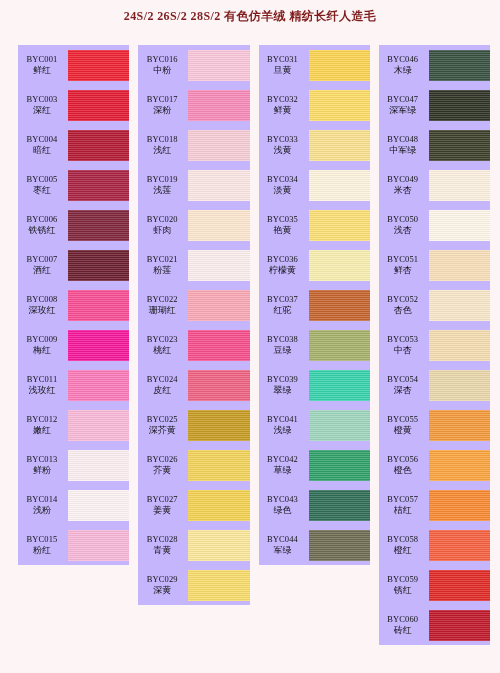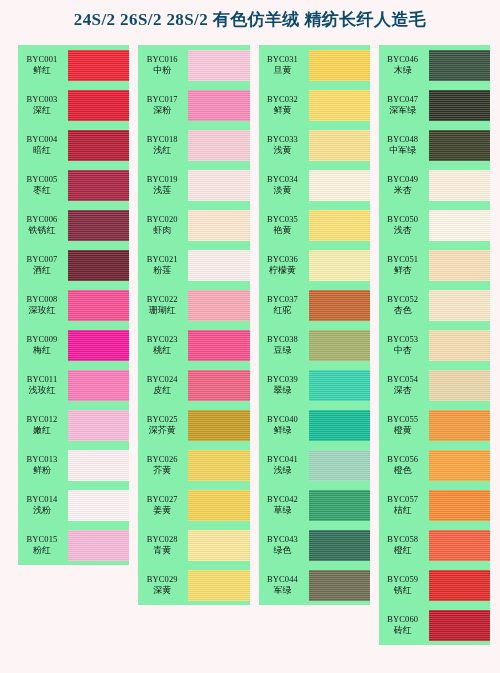--- a/index.html
+++ b/index.html
@@ -14,23 +14,23 @@
     overflow: hidden;
     position: relative;
   }
   #chart-title {
     position: absolute;
     top: 8px;
     left: 0;
     width: 500px;
     text-align: center;
     font-family: "Liberation Serif", "DejaVu Serif", serif;
-    font-size: 17px;
+    font-size: 12px;
     font-weight: 600;
-    color: #0c4a6e;
+    color: #7f1d1d;
     letter-spacing: 0.4px;
     white-space: nowrap;
   }
   #columns {
     position: absolute;
     top: 45px;
     left: 18px;
     width: 472px;
     height: 612px;
     display: flex;
@@ -43,21 +43,21 @@
     position: relative;
   }
   .color-column:last-child {
     margin-right: 0;
   }
   .swatch-row {
     height: 40px;
     position: relative;
     display: flex;
     align-items: center;
-    background: #86efac;
+    background: #c4b5fd;
   }
   .swatch-labels {
     width: 48px;
     flex: 0 0 48px;
     text-align: center;
     line-height: 1.12;
     z-index: 2;
     position: relative;
     padding-right: 2px;
   }
@@ -357,27 +357,20 @@
       </div>
       <div class="swatch-row">
         <div class="swatch-labels">
           <span class="swatch-code">BYC039</span>
           <span class="swatch-name">翠绿</span>
         </div>
         <div class="swatch-chip" style="background: rgb(54, 210, 172);"></div>
       </div>
       <div class="swatch-row">
         <div class="swatch-labels">
-          <span class="swatch-code">BYC040</span>
-          <span class="swatch-name">鲜绿</span>
-        </div>
-        <div class="swatch-chip" style="background: rgb(20, 187, 151);"></div>
-      </div>
-      <div class="swatch-row">
-        <div class="swatch-labels">
           <span class="swatch-code">BYC041</span>
           <span class="swatch-name">浅绿</span>
         </div>
         <div class="swatch-chip" style="background: rgb(158, 213, 187);"></div>
       </div>
       <div class="swatch-row">
         <div class="swatch-labels">
           <span class="swatch-code">BYC042</span>
           <span class="swatch-name">草绿</span>
         </div>

